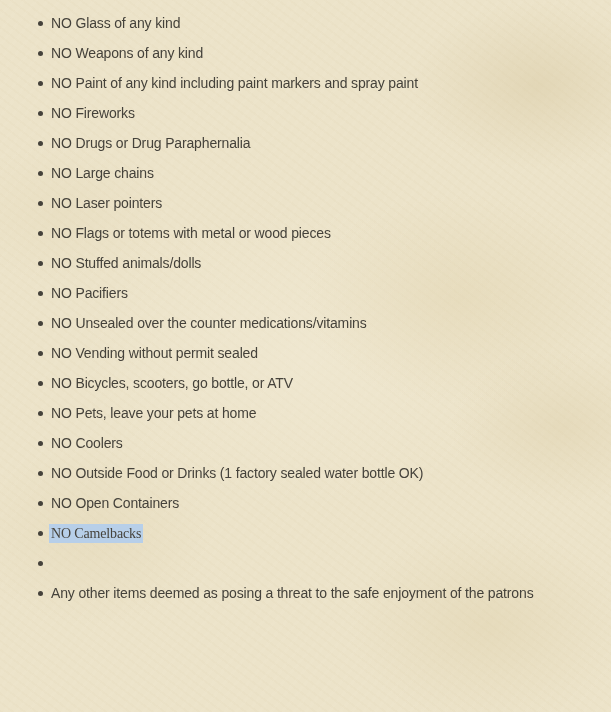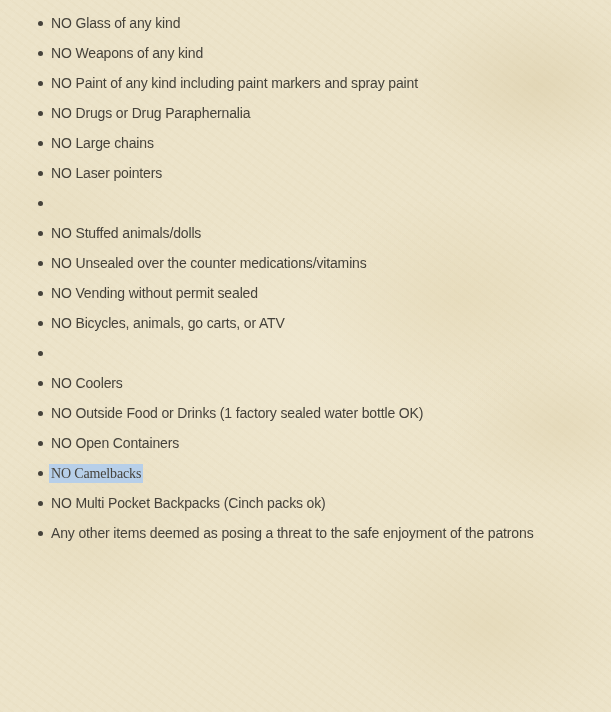--- a/index.html
+++ b/index.html
@@ -70,69 +70,78 @@
   <li>
       <span class="bullet"></span>
       <span class="txt">NO Weapons of any kind</span>
     </li>
   <li>
       <span class="bullet"></span>
       <span class="txt">NO Paint of any kind including paint markers and spray paint</span>
     </li>
   <li>
       <span class="bullet"></span>
+      <span class="txt">NO Fireworks</span>
+    </li>
+  <li>
+      <span class="bullet"></span>
       <span class="txt">NO Drugs or Drug Paraphernalia</span>
     </li>
   <li>
       <span class="bullet"></span>
       <span class="txt">NO Large chains</span>
     </li>
   <li>
       <span class="bullet"></span>
       <span class="txt">NO Laser pointers</span>
     </li>
   <li>
       <span class="bullet"></span>
+      <span class="txt">NO Flags or totems with metal or wood pieces</span>
     </li>
   <li>
       <span class="bullet"></span>
       <span class="txt">NO Stuffed animals/dolls</span>
+    </li>
+  <li>
+      <span class="bullet"></span>
+      <span class="txt">NO Pacifiers</span>
     </li>
   <li>
       <span class="bullet"></span>
       <span class="txt">NO Unsealed over the counter medications/vitamins</span>
     </li>
   <li>
       <span class="bullet"></span>
       <span class="txt">NO Vending without permit sealed</span>
     </li>
   <li>
       <span class="bullet"></span>
-      <span class="txt">NO Bicycles, animals, go carts, or ATV</span>
+      <span class="txt">NO Bicycles, scooters, go bottle, or ATV</span>
     </li>
   <li>
       <span class="bullet"></span>
+      <span class="txt">NO Pets, leave your pets at home</span>
     </li>
   <li>
       <span class="bullet"></span>
       <span class="txt">NO Coolers</span>
     </li>
   <li>
       <span class="bullet"></span>
       <span class="txt">NO Outside Food or Drinks (1 factory sealed water bottle OK)</span>
     </li>
   <li>
       <span class="bullet"></span>
       <span class="txt">NO Open Containers</span>
     </li>
   <li>
       <span class="bullet"></span>
       <span class="txt selected">NO Camelbacks</span>
     </li>
   <li>
       <span class="bullet"></span>
-      <span class="txt">NO Multi Pocket Backpacks (Cinch packs ok)</span>
     </li>
   <li>
       <span class="bullet"></span>
       <span class="txt">Any other items deemed as posing a threat to the safe enjoyment of the patrons</span>
     </li>
 </ul>
 
 </body></html>

